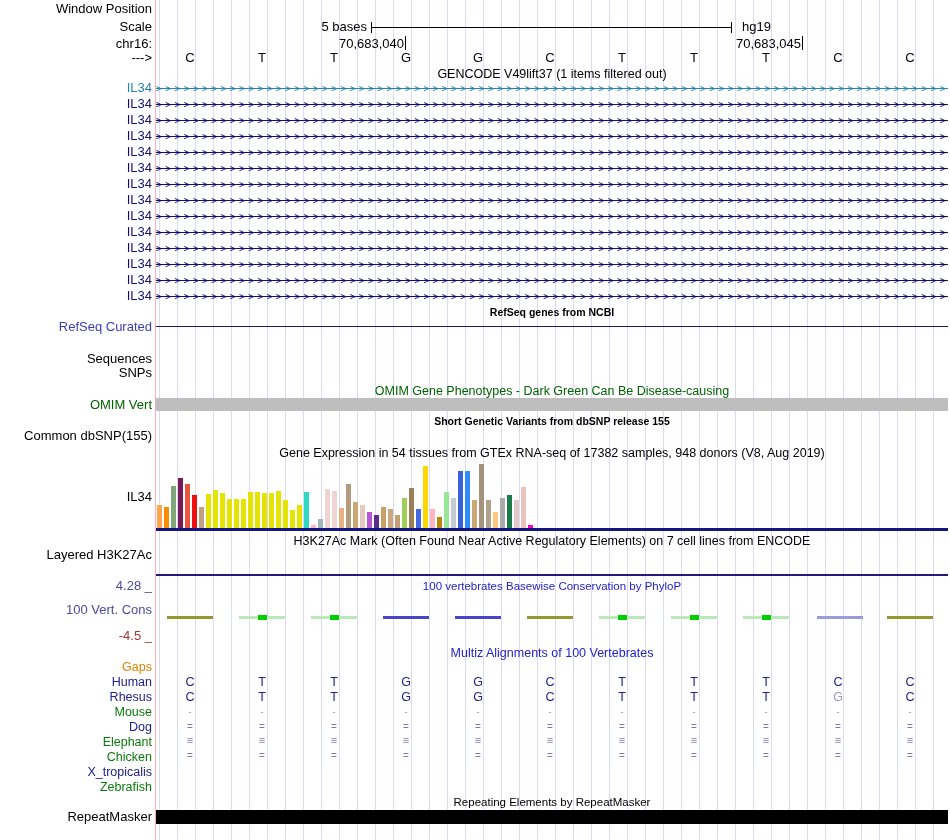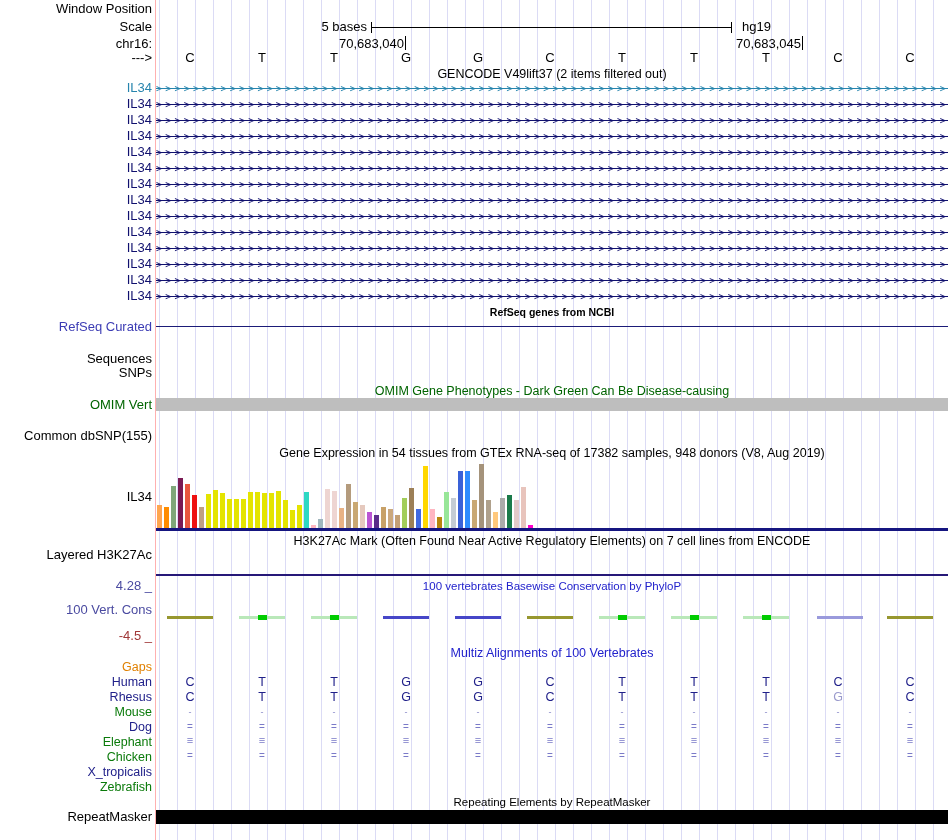--- a/index.html
+++ b/index.html
@@ -87,21 +87,21 @@
       <span>G</span>
       <span>G</span>
       <span>C</span>
       <span>T</span>
       <span>T</span>
       <span>T</span>
       <span>C</span>
       <span>C</span>
     </div>
 
-  <div class="title t12" style="top:67px">GENCODE V49lift37 (2 items filtered out)</div>
+  <div class="title t12" style="top:67px">GENCODE V49lift37 (1 items filtered out)</div>
   <div class="gene-rows">
 
   <div class="gene-row" style="color: rgb(38, 132, 173);">
       <span class="row-label">IL34</span>
       <span class="arrow-track">
           <span class="arrows">&gt;&gt;&gt;&gt;&gt;&gt;&gt;&gt;&gt;&gt;&gt;&gt;&gt;&gt;&gt;&gt;&gt;&gt;&gt;&gt;&gt;&gt;&gt;&gt;&gt;&gt;&gt;&gt;&gt;&gt;&gt;&gt;&gt;&gt;&gt;&gt;&gt;&gt;&gt;&gt;&gt;&gt;&gt;&gt;&gt;&gt;&gt;&gt;&gt;&gt;&gt;&gt;&gt;&gt;&gt;&gt;&gt;&gt;&gt;&gt;&gt;&gt;&gt;&gt;&gt;&gt;&gt;&gt;&gt;&gt;&gt;&gt;&gt;&gt;&gt;&gt;&gt;&gt;&gt;&gt;&gt;&gt;&gt;&gt;&gt;&gt;&gt;&gt;&gt;&gt;&gt;&gt;&gt;&gt;&gt;&gt;&gt;&gt;&gt;&gt;&gt;&gt;&gt;&gt;&gt;&gt;&gt;&gt;&gt;&gt;</span>
         </span>
     </div>
       <div class="gene-row" style="color: rgb(16, 16, 110);">
       <span class="row-label">IL34</span>
@@ -187,20 +187,21 @@
   <div class="lbl refseq-c" style="top:319px">RefSeq Curated</div>
   <div class="hline" style="top:326px;height:1px;background:#1B1B78"></div>
 
   <div class="lbl" style="top:351px">Sequences</div>
   <div class="lbl" style="top:365px">SNPs</div>
 
   <div class="title t12 green" style="top:384px">OMIM Gene Phenotypes - Dark Green Can Be Disease-causing</div>
   <div class="lbl green" style="top:397px">OMIM Vert</div>
   <div class="hline" style="top:398px;height:13px;background:#BEBEBE"></div>
 
+  <div class="title t10" style="top:415px">Short Genetic Variants from dbSNP release 155</div>
   <div class="lbl" style="top:428px">Common dbSNP(155)</div>
 
   <div class="title t12" style="top:446px">Gene Expression in 54 tissues from GTEx RNA-seq of 17382 samples, 948 donors (V8, Aug 2019)</div>
   <div class="lbl" style="top:489px">IL34</div>
   <div class="gtex-bars">
 
   <div class="gtex-bar" style="height: 23px; background: rgb(255, 165, 79);"></div>
       <div class="gtex-bar" style="height: 21px; background: rgb(255, 140, 0);"></div>
       <div class="gtex-bar" style="height: 42px; background: rgb(127, 167, 121);"></div>
       <div class="gtex-bar" style="height: 50px; background: rgb(122, 26, 84);"></div>

